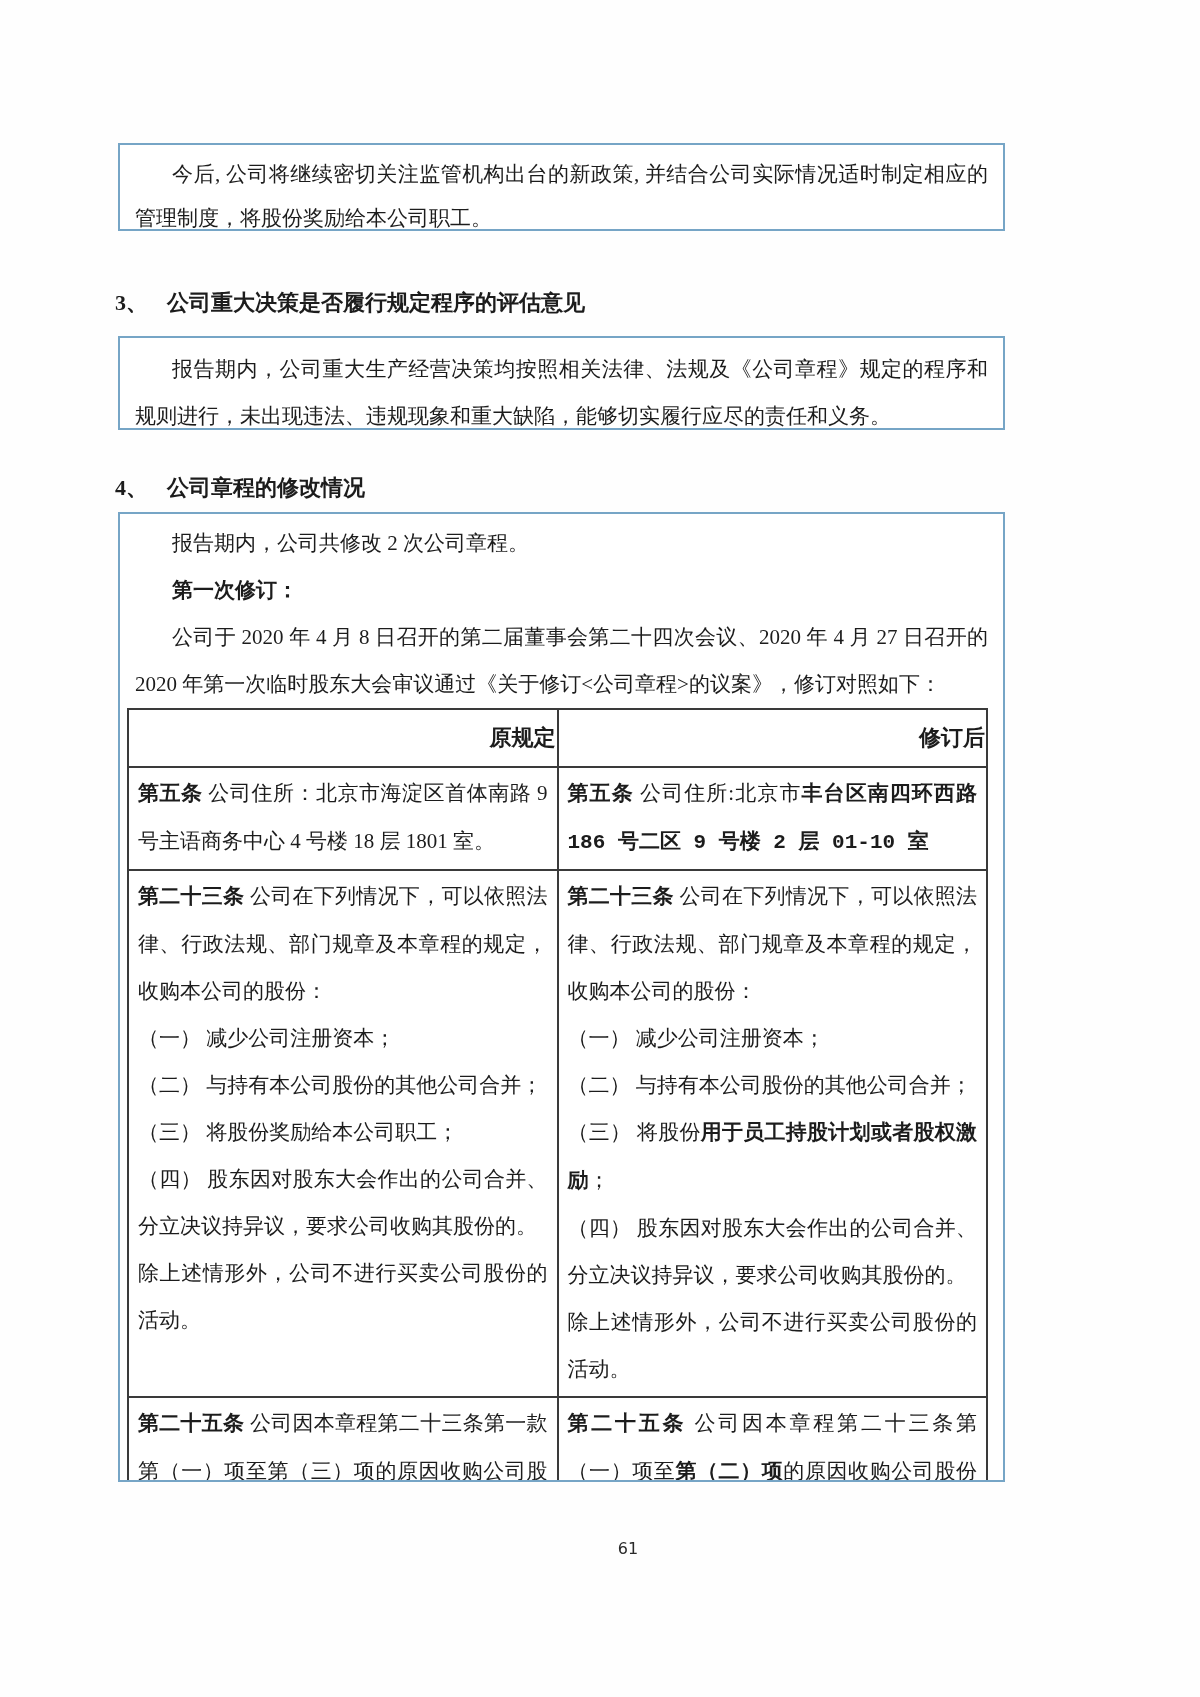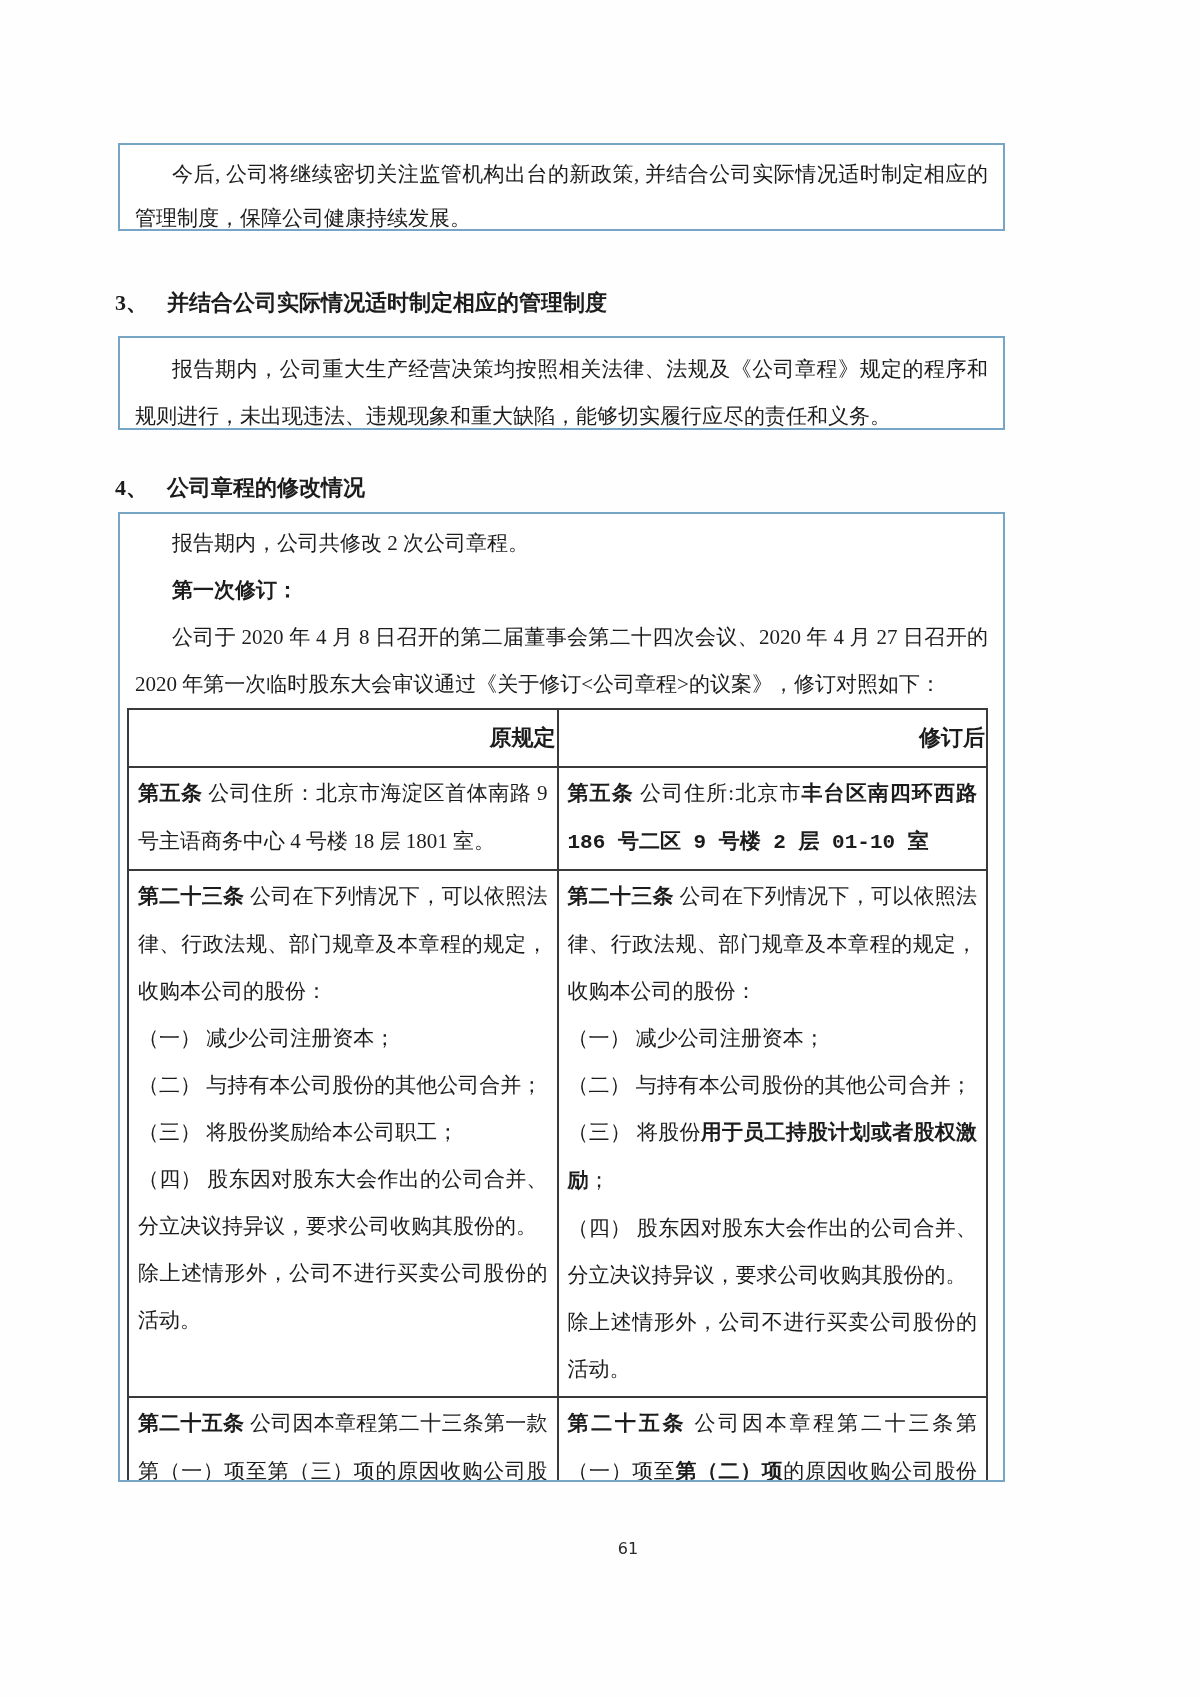--- a/index.html
+++ b/index.html
@@ -47,26 +47,26 @@
     text-align:center;font-family:"DejaVu Sans","Liberation Sans",sans-serif;
     font-size:16px;color:#2a2a2a;
   }
 </style>
 </head>
 <body>
 
 <div class="page">
 
   <div class="box" id="box1">
-    <p class="para indent">今后, 公司将继续密切关注监管机构出台的新政策, 并结合公司实际情况适时制定相应的管理制度，保障公司健康持续发展。</p>
+    <p class="para indent">今后, 公司将继续密切关注监管机构出台的新政策, 并结合公司实际情况适时制定相应的管理制度，将股份奖励给本公司职工。</p>
   </div>
 
   <h3 class="heading" id="heading3">
     <span>3、</span>
-    <span>并结合公司实际情况适时制定相应的管理制度</span>
+    <span>公司重大决策是否履行规定程序的评估意见</span>
   </h3>
 
   <div class="box" id="box2">
     <p class="para indent">报告期内，公司重大生产经营决策均按照相关法律、法规及《公司章程》规定的程序和规则进行，未出现违法、违规现象和重大缺陷，能够切实履行应尽的责任和义务。</p>
   </div>
 
   <h3 class="heading" id="heading4">
     <span>4、</span>
     <span>公司章程的修改情况</span>
   </h3>

